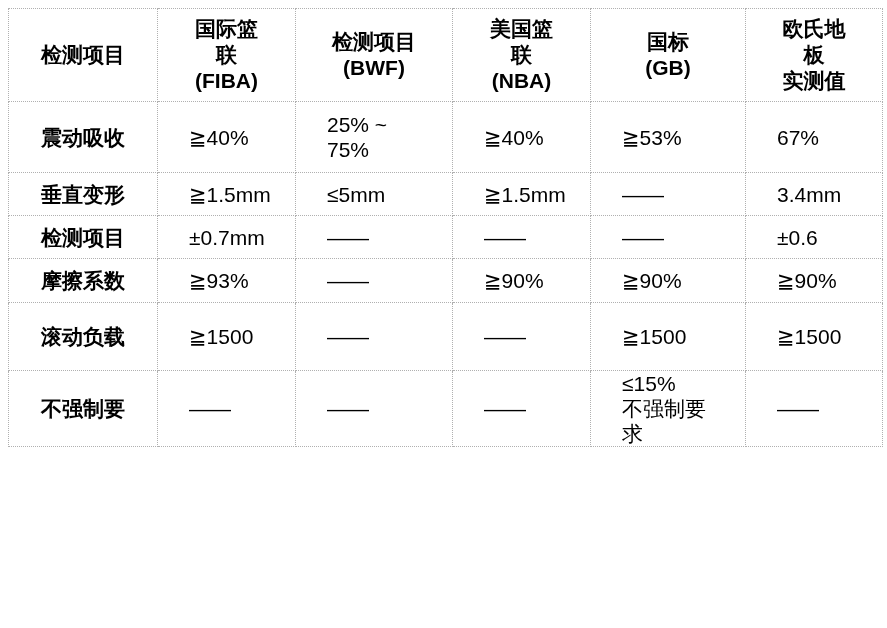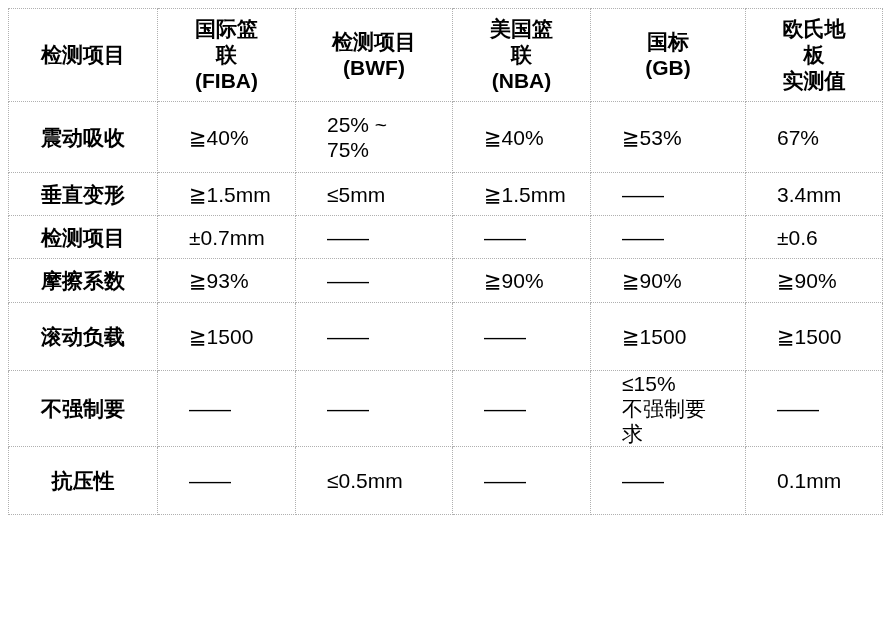--- a/index.html
+++ b/index.html
@@ -143,23 +143,15 @@
         <tr>
           <th class="rowlabel">不强制要</th>
           <td class="value">——</td>
           <td class="value">——</td>
           <td class="value">——</td>
           <td class="value">≤15%
 不强制要
 求</td>
           <td class="value">——</td>
         </tr>
-        <tr>
-          <th class="rowlabel">抗压性</th>
-          <td class="value">——</td>
-          <td class="value">≤0.5mm</td>
-          <td class="value">——</td>
-          <td class="value">——</td>
-          <td class="value">0.1mm</td>
-        </tr>
       </tbody>
   </table>
 </div>
 
 </body></html>

